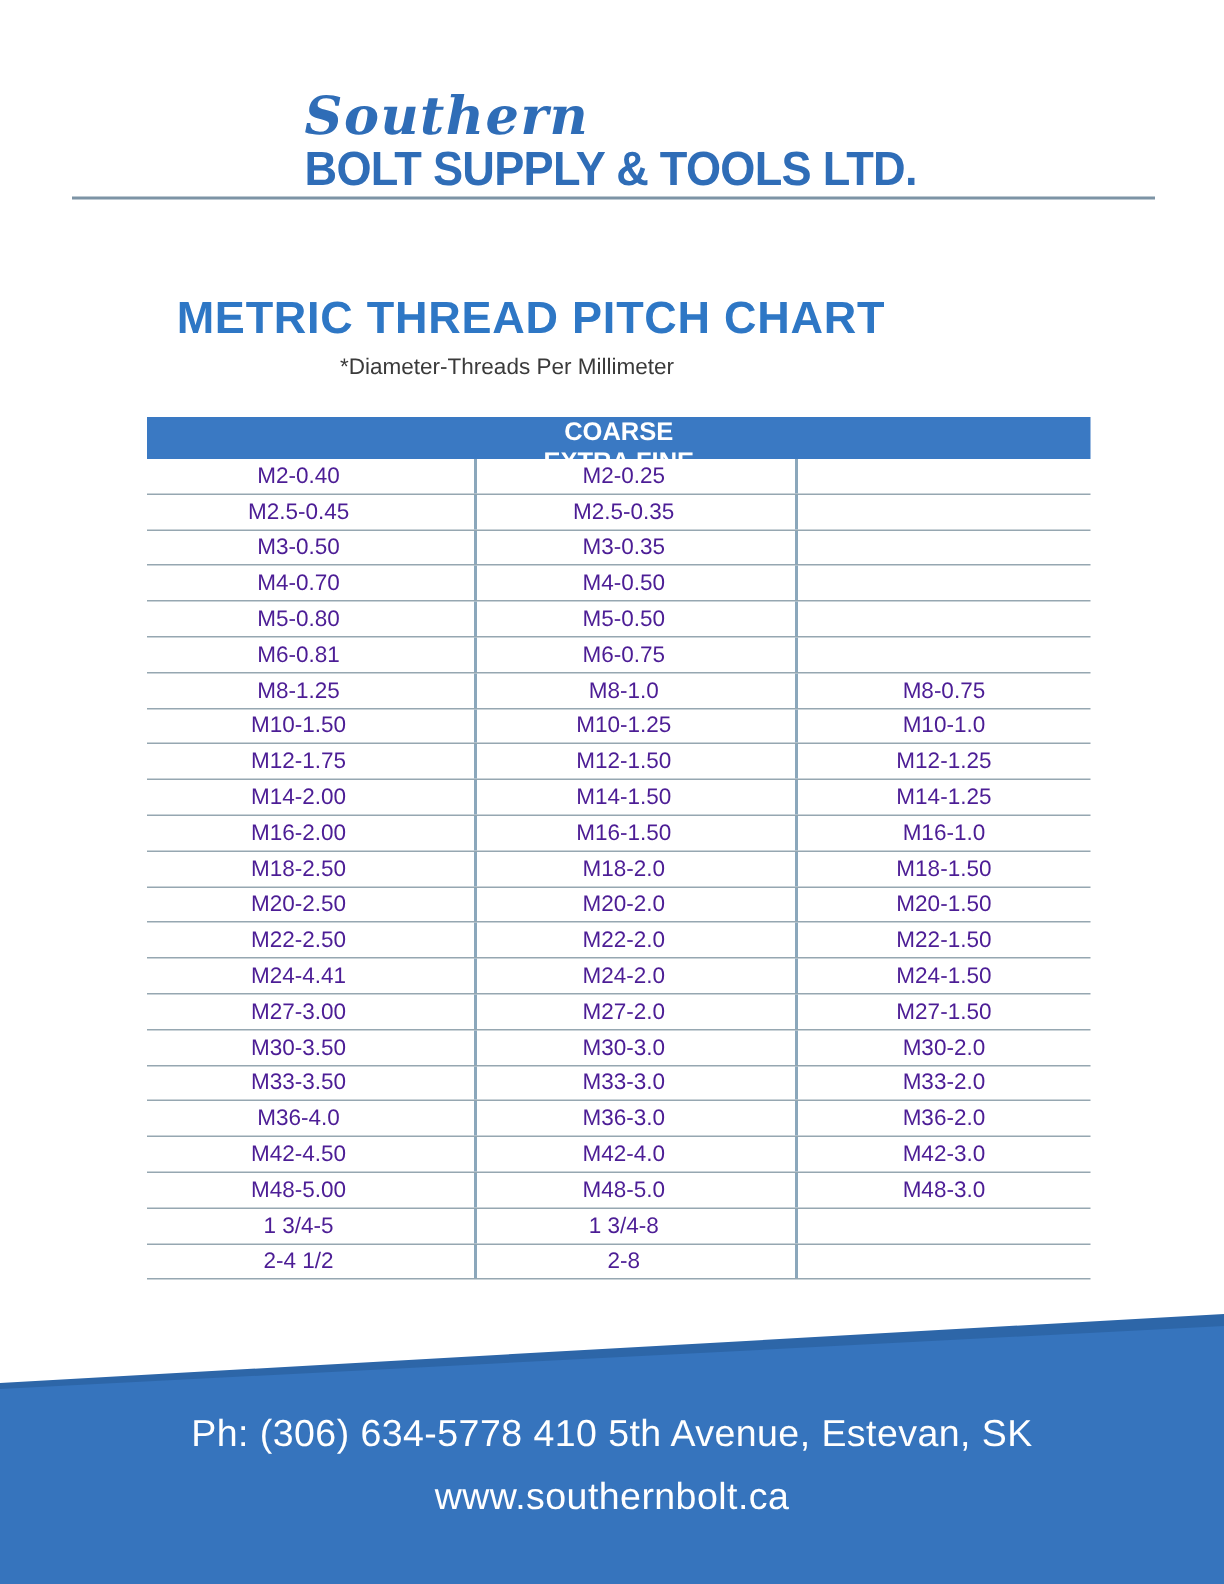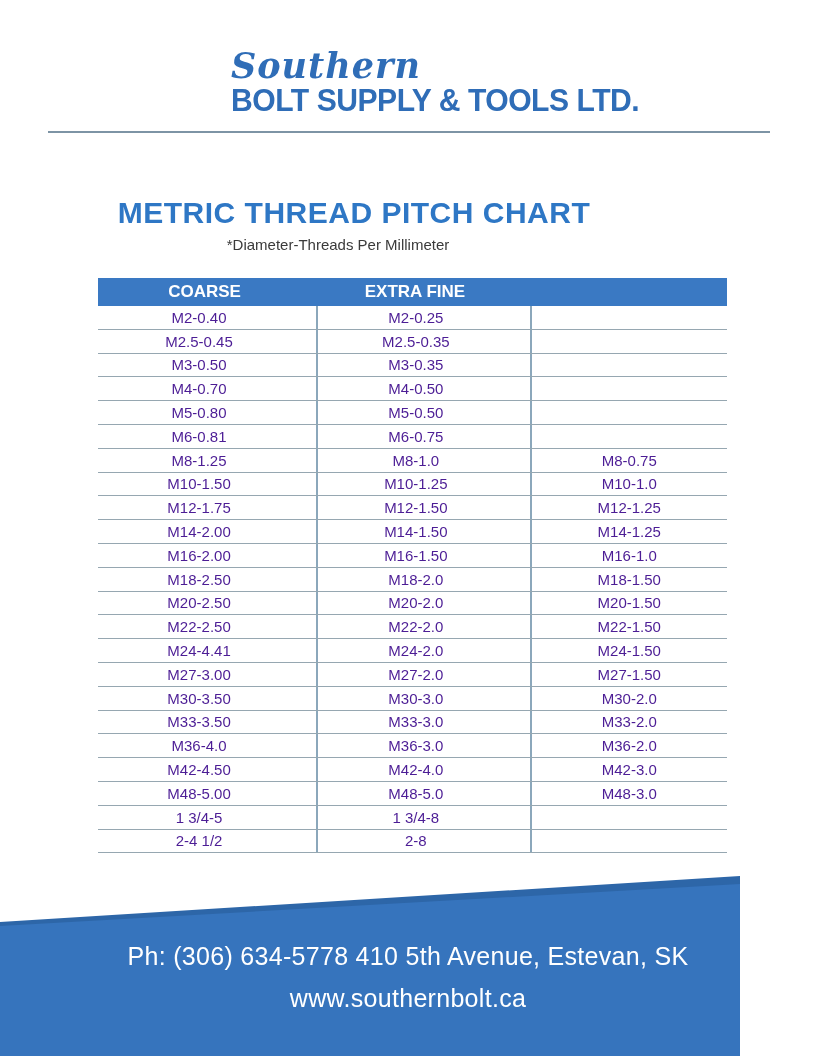--- a/index.html
+++ b/index.html
@@ -1,21 +1,21 @@
 <!DOCTYPE html>
 <html style="--brand-blue: #2f6db7; --title-blue: #2e77c5; --table-header-bg: #3a79c3; --footer-bg: #3674bd; --footer-accent: #2d66a8; --rule-color: #7d94a5; --row-line: #96a7b1; --col-line: #8ba7bb;"><head>
 <meta charset="utf-8">
 <style>
   html,body{margin:0;padding:0;}
   body{
     width:816px;height:1056px;position:relative;background:#ffffff;
     font-family:"Liberation Sans",sans-serif;overflow:hidden;
   }
   
-  .logo{position:absolute;left:203px;top:48px;color:var(--brand-blue,#2f6db7);margin-left:28px;}
+  .logo{position:absolute;left:203px;top:60px;color:var(--brand-blue,#2f6db7);}
   .logo-script{
     font-family:"DejaVu Serif",serif;font-style:italic;font-weight:bold;
     font-size:35px;line-height:36px;letter-spacing:1px;
   }
   .logo-company{
     font-weight:bold;font-size:32px;line-height:33px;letter-spacing:-0.5px;
     transform:scaleX(0.94);transform-origin:left center;white-space:nowrap;
   }
   .top-rule{
     position:absolute;left:48px;top:131px;width:722px;height:2px;
@@ -28,36 +28,36 @@
     letter-spacing:0.5px;margin:0;
   }
   .doc-subtitle{
     position:absolute;left:0;top:236px;width:676px;text-align:center;
     color:#3a3a3a;font-size:15px;
   }
   
   .pitch-table{position:absolute;left:98px;top:278px;width:629px;}
   .thead{
     display:flex;height:28px;background:var(--table-header-bg,#3a79c3);
-    color:#ffffff;font-weight:bold;font-size:17px;align-items:center;
+    color:#ffffff;font-weight:bold;font-size:17px;align-items:center;flex-direction:column;
   }
   .thead .hcell{text-align:center;}
   .tbody{border-bottom:0;}
   .trow{
     display:flex;height:22.8px;align-items:center;
     border-bottom:1px solid var(--row-line,#96a7b1);
     font-size:15px;color:#4c1d95;gap:16px;
   }
   .tcell{text-align:center;height:100%;display:flex;align-items:center;justify-content:center;box-sizing:border-box;}
   .c0,.h0{width:213px;}
   .c1,.h1{width:208px;}
   .c2,.h2{width:208px;}
   .c1,.c2{border-left:2px solid var(--col-line,#8ba7bb);text-align:right;}
   
-  .footer{position:absolute;left:0;top:876px;width:740px;height:180px;}
+  .footer{position:absolute;left:0;top:876px;width:816px;height:180px;}
   .footer-accent{
     position:absolute;inset:0;background:var(--footer-accent,#2d66a8);
     clip-path:polygon(0 46px,100% 0,100% 100%,0 100%);
   }
   .footer-main{
     position:absolute;inset:0;background:var(--footer-bg,#3674bd);
     clip-path:polygon(0 50px,100% 8px,100% 100%,0 100%);
   }
   .footer-text{
     position:absolute;left:0;width:816px;text-align:center;

